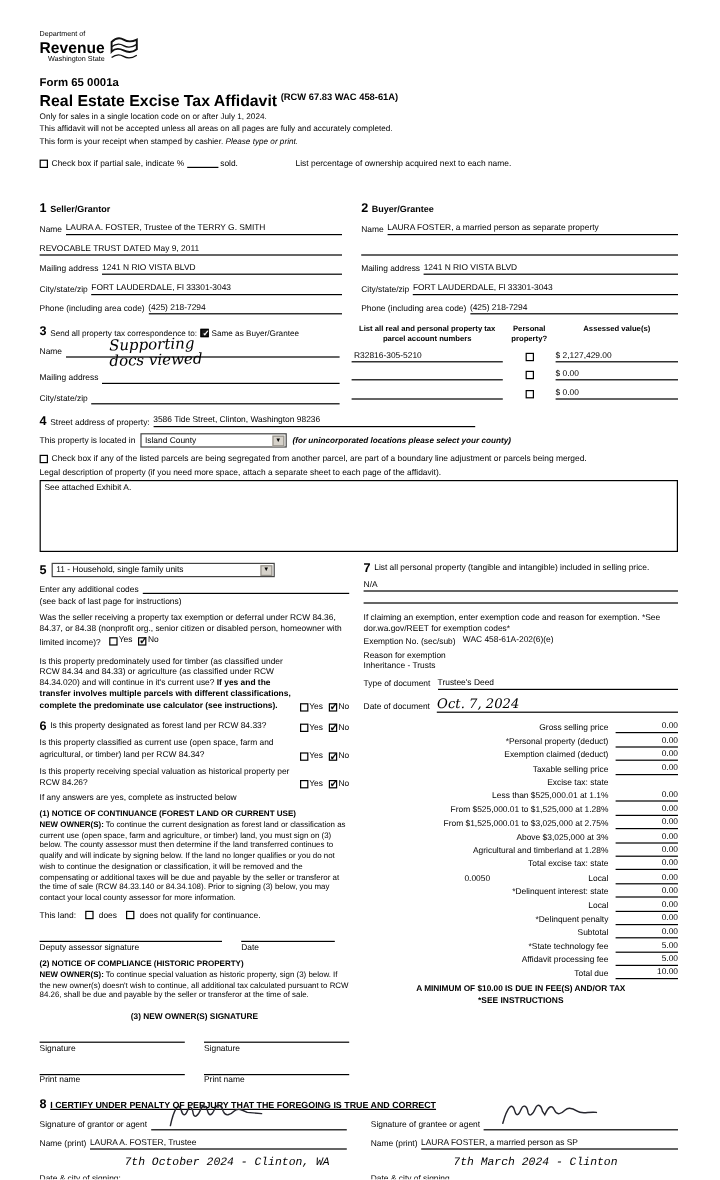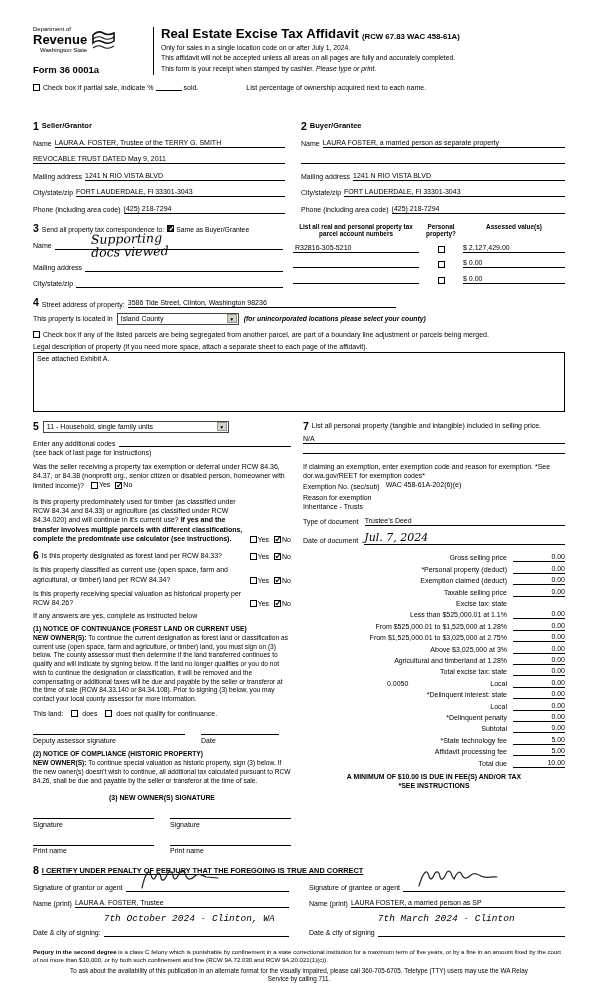--- a/index.html
+++ b/index.html
@@ -4,32 +4,32 @@
 <style>
   * { margin:0; padding:0; box-sizing:border-box; }
   html,body { background:#fff; }
   .page { width:600px; height:983px; background:#fff; position:relative; overflow:hidden;
           font-family:"Liberation Sans",sans-serif; font-size:7px; color:#000;
           padding:26px 35px 0 33px; }
   .b { font-weight:bold; }
   .i { font-style:italic; }
 
   
-  .header { display:flex; }
+  .header { display:flex;flex-direction:column; }
   .logo-col { width:120px; flex-shrink:0; }
   .logo { display:flex; align-items:flex-start; }
   .logo-words { display:flex; flex-direction:column; }
   .dept { font-size:6px; }
   .rev { font-size:13px; font-weight:bold; }
   .wa { font-size:6px; align-self:flex-end; }
   .logo-mark { margin-left:3px; margin-top:2px; }
   .form-num { font-weight:bold; font-size:9.5px; margin-top:9px; }
   .vline { width:1px; background:#000; margin:1px 7px 0 0; }
   .title-col { flex:1; }
-  .title-row { display:flex; align-items:flex-end; }
+  .title-row { display:flex; align-items:flex-start; }
   .title { font-size:13.2px; font-weight:bold; }
   .title-suffix { font-size:7.8px; margin-left:3px; }
   .note { font-size:6.8px; margin-top:2.5px; line-height:1.25; }
 
   
   .partial { display:flex; align-items:flex-end; margin-top:8px; }
   .partial .gap { width:26px; border-bottom:1px solid #000; height:8px; margin:0 2px; }
   .partial .rnote { margin-left:48px; }
 
   
@@ -169,21 +169,21 @@
           <span class="dept">Department of</span>
           <span class="rev">Revenue</span>
           <span class="wa">Washington State</span>
         </div>
         <svg class="logo-mark" width="27" height="27" viewBox="0 0 27 27">
           <path d="M3 7 Q 8 2 13 5 T 24 5 L24 13 Q 19 17 13 14 T 3 15 Z" fill="none" stroke="#111" stroke-width="1.6"></path>
           <path d="M3 11 Q 8 7 13 10 T 24 9" fill="none" stroke="#111" stroke-width="1.1"></path>
           <path d="M3 20 Q 8 16 13 19 T 24 18" fill="none" stroke="#111" stroke-width="1.1"></path>
         </svg>
       </div>
-      <div class="form-num">Form 36 0001a</div>
+      <div class="form-num">Form 65 0001a</div>
     </div>
     <div class="vline"></div>
     <div class="title-col">
       <div class="title-row">
         <span class="title">Real Estate Excise Tax Affidavit</span>
         <span class="title-suffix b">(RCW 67.83 WAC 458-61A)</span>
       </div>
       <div class="note">Only for sales in a single location code on or after July 1, 2024.</div>
       <div class="note">This affidavit will not be accepted unless all areas on all pages are fully and accurately completed.</div>
       <div class="note"><span>This form is your receipt when stamped by cashier.</span> <span class="i">Please type or print.</span></div>
@@ -463,21 +463,21 @@
         <span>Reason for exemption</span>
       </div>
       <div class="reason-val">Inheritance - Trusts</div>
 
       <div class="docrow">
         <span class="flabel">Type of document</span>
         <span class="fval">Trustee's Deed</span>
       </div>
       <div class="docrow">
         <span class="flabel">Date of document</span>
-        <span class="fval hand hand-lg">Jul. 7, 2024</span>
+        <span class="fval hand hand-lg">Oct. 7, 2024</span>
       </div>
 
       <div class="fees">
         <div class="fee-row">
             <span class="fee-label">Gross selling price</span>
             <span class="fee-value">0.00</span>
           </div>
         <div class="fee-row">
             <span class="fee-label">*Personal property (deduct)</span>
             <span class="fee-value">0.00</span>

